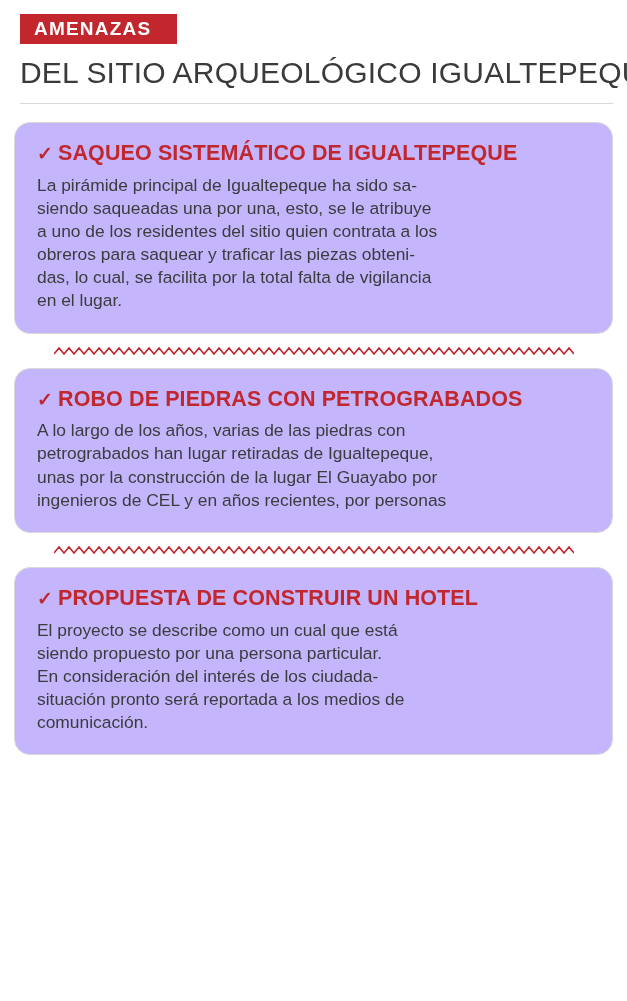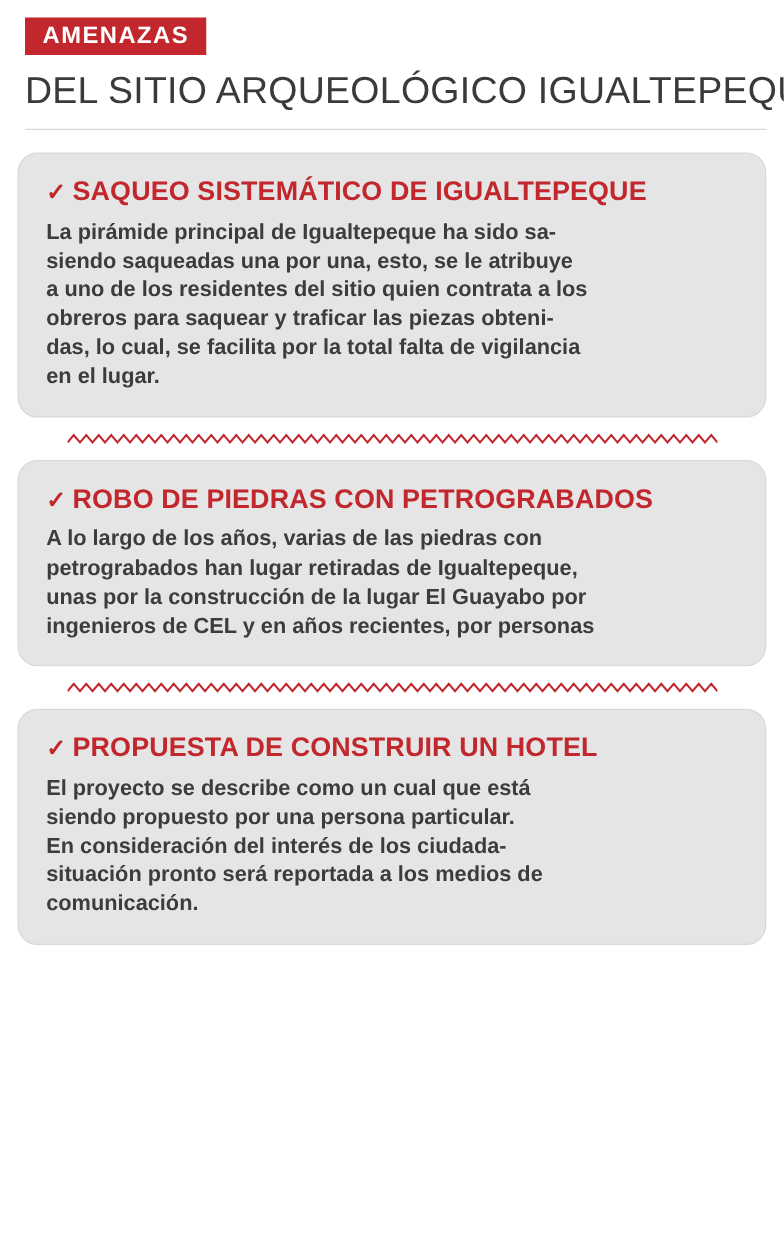--- a/index.html
+++ b/index.html
@@ -26,21 +26,21 @@
   .header {
     padding-left: 6px;
   }
   .kicker {
     display: inline-block;
     background: #c1272d;
     color: #ffffff;
     font-size: 19px;
     font-weight: bold;
     letter-spacing: 1.2px;
-    padding: 5px 14px 5px 14px;
+    padding: 5px 26px 5px 14px;
     line-height: 1.05;
   }
   .headline {
     margin-top: 12px;
     font-size: 30px;
     font-weight: normal;
     letter-spacing: 0.2px;
     color: #3a3a3a;
     line-height: 1.1;
     white-space: nowrap;
@@ -54,21 +54,21 @@
 
   
   .cards {
     margin-top: 18px;
   }
   .card {
     border: 1.5px solid #d9d9d9;
     border-radius: 16px;
     padding: 18px 22px 20px 22px;
     box-sizing: border-box;
-    background: #e5e5e5;
+    background: #c4b5fd;
   }
   .card-title {
     color: #c1272d;
     font-size: 21.5px;
     font-weight: bold;
     letter-spacing: 0.1px;
     line-height: 1.15;
     margin: 0 0 8px 0;
     white-space: nowrap;
   }
@@ -77,21 +77,21 @@
     font-weight: bold;
     margin-right: 5px;
   }
   .card-body {
     font-size: 17.4px;
     line-height: 1.33;
     color: #3c3c3c;
     margin: 0;
     text-align: left;
   }
-  .card-body .ln { display: block; font-weight: bold; }
+  .card-body .ln { display: block; }
 
   
   .divider {
     height: 34px;
     display: flex;
     align-items: center;
     justify-content: center;
     overflow: hidden;
   }
   .divider svg { display: block; }

